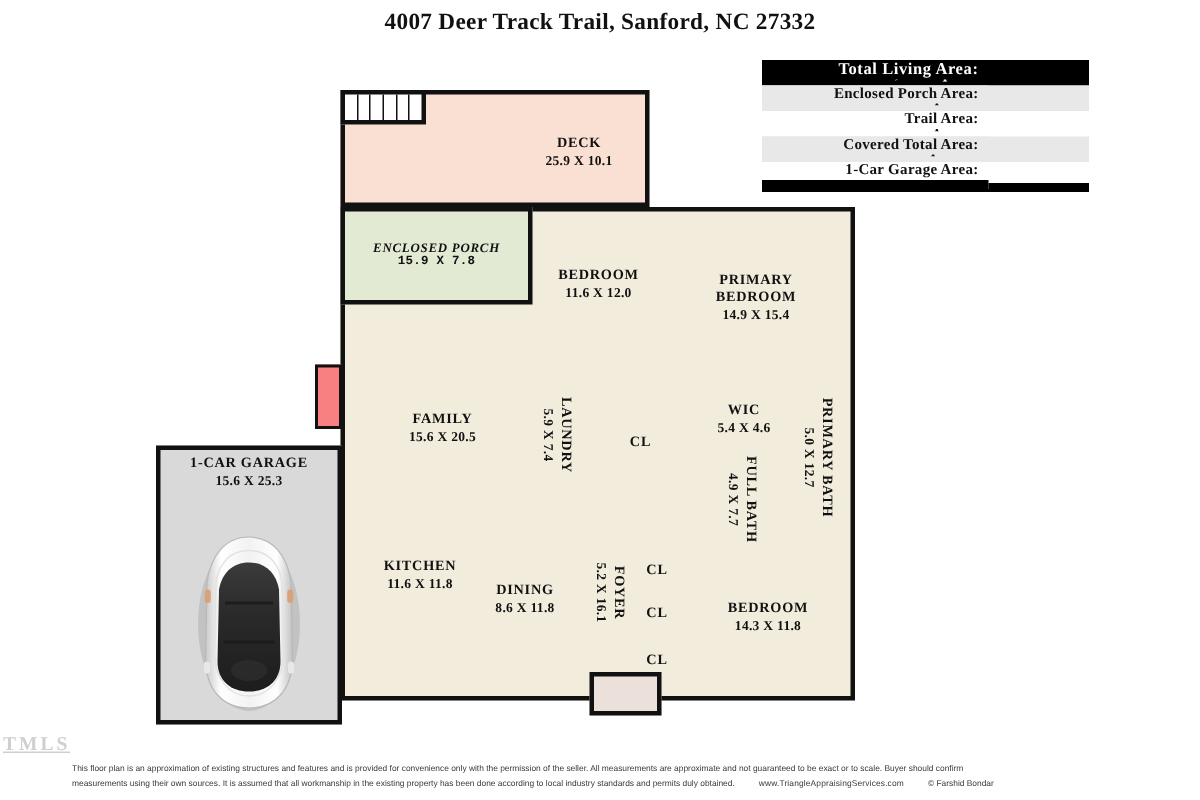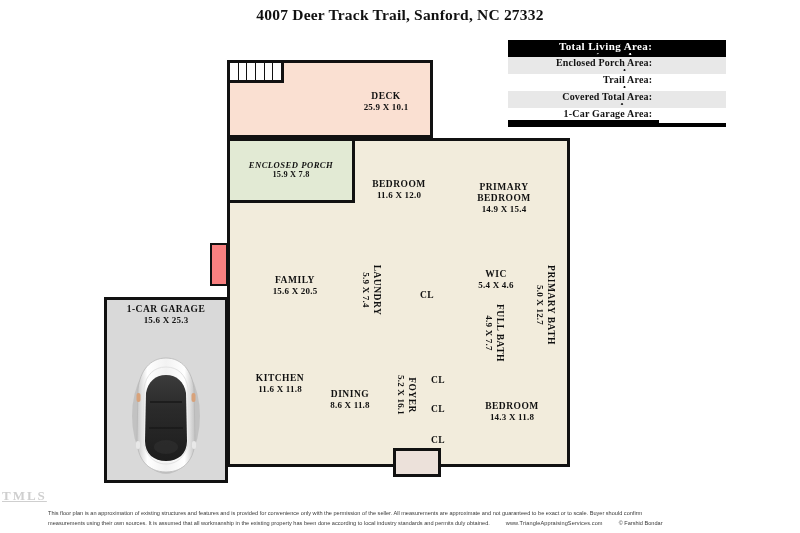--- a/index.html
+++ b/index.html
@@ -49,21 +49,21 @@
   #area-table td.lbl { text-align: right; width: 63%; letter-spacing: 0.2px; }
   #area-table td.val { text-align: center; }
   #area-table tr.head td {
     background: #000000;
     color: #ffffff;
     font-size: 11px;
     letter-spacing: 0.4px;
   }
   #area-table tr.alt td { background: #e8e8e8; }
   #area-table tr.plain td { background: #ffffff; }
-  #area-table tr.last td { border-bottom: 4px solid #000000; }
+  #area-table tr.last td { border-bottom: 6px solid #000000; }
 
   
   #plan {
     position: absolute;
     top: 0; left: 0;
     width: 800px; height: 533px;
   }
   .shape {
     position: absolute;
     box-sizing: border-box;
@@ -83,21 +83,21 @@
     font-family: "Liberation Serif", serif;
     font-weight: bold;
     color: #111;
     line-height: 1.18;
     white-space: nowrap;
     letter-spacing: 0.3px;
   }
   .lbl .n { display: block; font-size: 9.5px; letter-spacing: 0.5px; }
   .lbl .d { display: block; font-size: 9px; letter-spacing: 0.2px; }
   .lbl.small .n { font-size: 8.6px; font-style: italic; }
-  .lbl.small .d { font-size: 8.3px; }
+  .lbl.small .d { font-size: 8.3px; font-family: Liberation Mono, monospace; }
   .rot90 { transform: translate(-50%,-50%) rotate(90deg); transform-origin: center; }
 
   
   #deck-stairs { position: absolute; background: #ffffff; box-sizing: border-box;
                  border: 3px solid #111; display: flex; }
   #deck-stairs span { flex: 1; border-right: 1.5px solid #111; }
   #deck-stairs span:last-child { border-right: none; }
 
   
   #car { position: absolute; }

